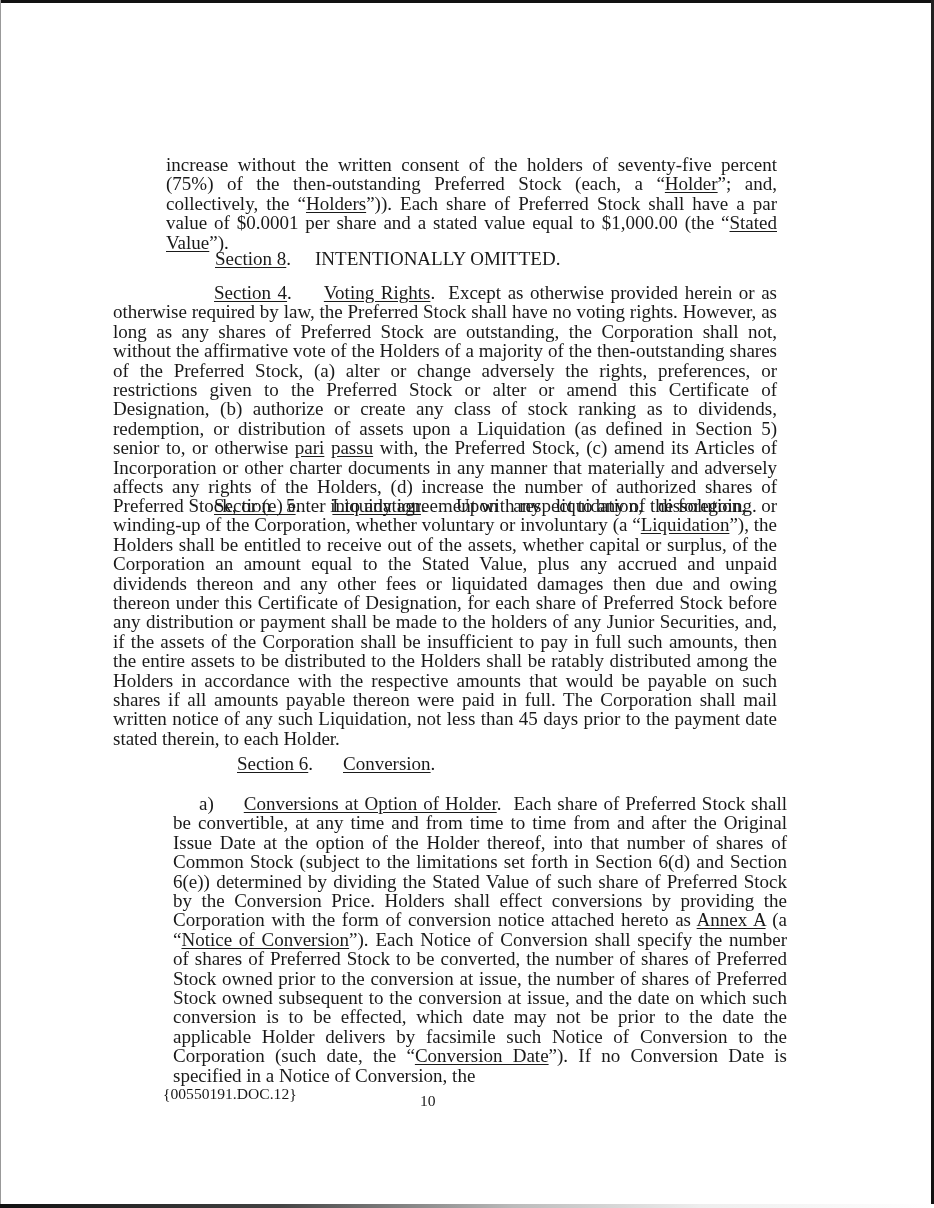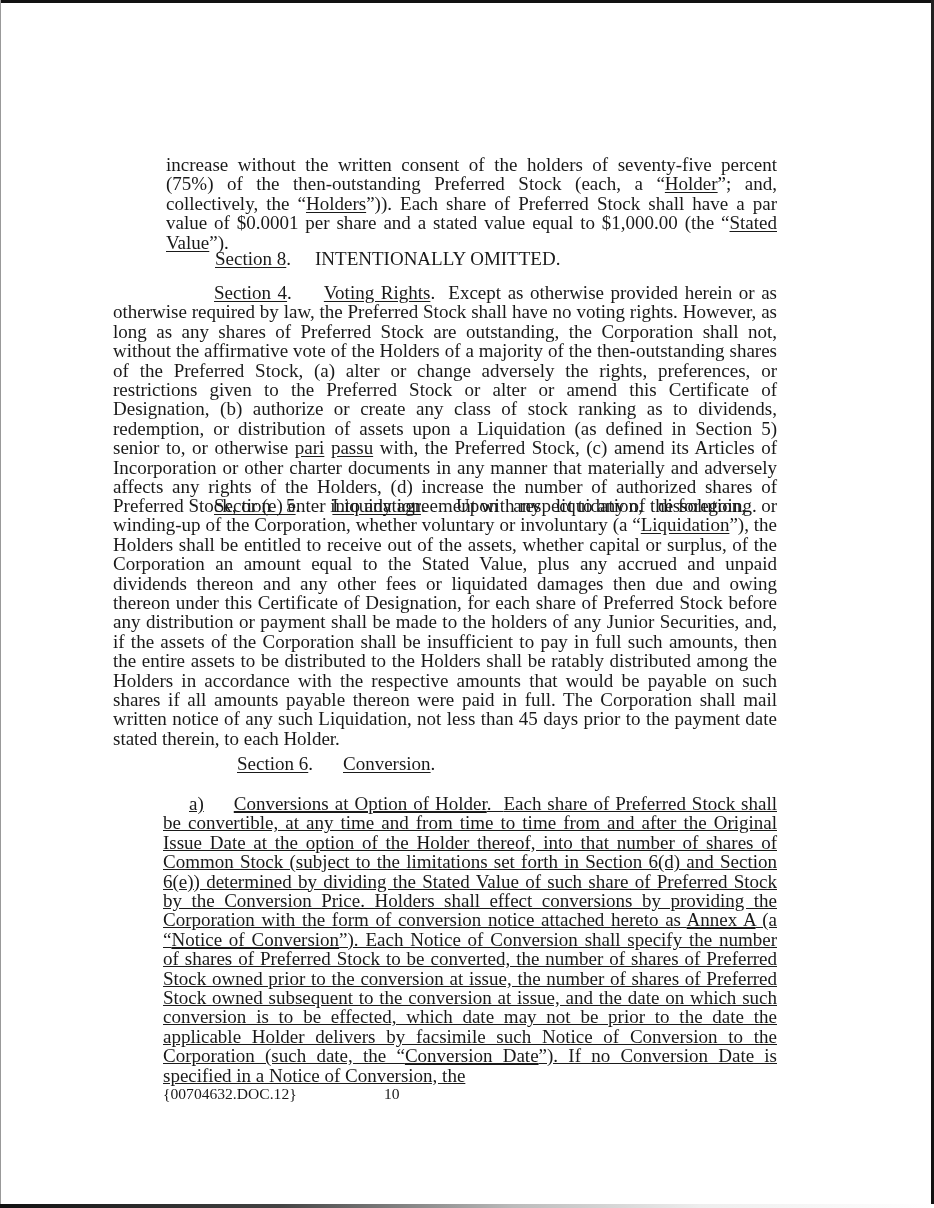--- a/index.html
+++ b/index.html
@@ -18,24 +18,24 @@
   .page { position: absolute; left: 113px; top: 0; width: 664px; }
   .p { font-size: 19px; line-height: 19.4px; text-align: justify; text-align-last: left; margin: 0; position: absolute; left: 0; width: 664px; }
   .u { text-decoration: underline; text-underline-offset: 2px; }
   .ind1 { display: inline-block; width: 101px; }
   .tab { display: inline-block; }
   .block1 { left: 53px; width: 611px; top: 155px; }
   .sec3 { top: 249px; left: 102px; width: 562px; }
   .sec4 { top: 283px; }
   .sec5 { top: 496px; }
   .sec6 { top: 754px; left: 98px; width: 566px; margin-left: 26px; }
-  .sec6a { top: 794px; left: 50px; width: 614px; text-decoration: underline; }
+  .sec6a { top: 794px; left: 60px; width: 614px; }
   .footer { position: absolute; top: 1085px; font-size: 15.6px; }
   .footer-id { left: 163px; }
-  .footer-page { left: 384px; }
+  .footer-page { left: 420px; margin-top: 7px; }
 </style>
 </head>
 <body>
 
 <div class="scan-top"></div>
 <div class="scan-right"></div>
 <div class="scan-left"></div>
 <div class="scan-bottom"></div>
 
 <div class="page">
@@ -47,14 +47,14 @@
   <p class="p sec4"><span class="ind1"></span><span class="u">Section 4</span><span>.</span><span class="tab" style="width:32px"></span><span class="u">Voting Rights</span><span>.&nbsp; </span><span>Except as otherwise provided herein or as otherwise required by law, the Preferred Stock shall have no voting rights.  However, as long as any shares of Preferred Stock are outstanding, the Corporation shall not, without the affirmative vote of the Holders of a majority of the then-outstanding shares of the Preferred Stock, (a) alter or change adversely the rights, preferences, or restrictions given to the Preferred Stock or alter or amend this Certificate of Designation, (b) authorize or create any class of stock ranking as to dividends, redemption, or distribution of assets upon a Liquidation (as defined in Section 5) senior to, or otherwise </span><span class="u">pari</span> <span class="u">passu</span><span> with, the Preferred Stock, (c) amend its Articles of Incorporation or other charter documents in any manner that materially and adversely affects any rights of the Holders, (d) increase the number of authorized shares of Preferred Stock, or (e) enter into any agreement with respect to any of the foregoing.</span></p>
 
   <p class="p sec5"><span class="ind1"></span><span class="u">Section 5</span><span>.</span><span class="tab" style="width:32px"></span><span class="u">Liquidation</span><span>.&nbsp; </span><span>Upon any liquidation, dissolution, or winding-up of the Corporation, whether voluntary or involuntary (a “</span><span class="u">Liquidation</span><span>”), the Holders shall be entitled to receive out of the assets, whether capital or surplus, of the Corporation an amount equal to the Stated Value, plus any accrued and unpaid dividends thereon and any other fees or liquidated damages then due and owing thereon under this Certificate of Designation, for each share of Preferred Stock before any distribution or payment shall be made to the holders of any Junior Securities, and, if the assets of the Corporation shall be insufficient to pay in full such amounts, then the entire assets to be distributed to the Holders shall be ratably distributed among the Holders in accordance with the respective amounts that would be payable on such shares if all amounts payable thereon were paid in full.  The Corporation shall mail written notice of any such Liquidation, not less than 45 days prior to the payment date stated therein, to each Holder.</span></p>
 
   <p class="p sec6"><span class="u">Section 6</span><span>.</span><span class="tab" style="width:30px"></span><span class="u">Conversion</span><span>.</span></p>
 
   <p class="p sec6a"><span class="tab" style="width:26px"></span><span>a)</span><span class="tab" style="width:30px"></span><span class="u">Conversions at Option of Holder</span><span>.&nbsp; </span><span>Each share of Preferred Stock shall be convertible, at any time and from time to time from and after the Original Issue Date at the option of the Holder thereof, into that number of shares of Common Stock (subject to the limitations set forth in Section 6(d) and Section 6(e)) determined by dividing the Stated Value of such share of Preferred Stock by the Conversion Price.  Holders shall effect conversions by providing the Corporation with the form of conversion notice attached hereto as </span><span class="u">Annex A</span><span> (a “</span><span class="u">Notice of Conversion</span><span>”).  Each Notice of Conversion shall specify the number of shares of Preferred Stock to be converted, the number of shares of Preferred Stock owned prior to the conversion at issue, the number of shares of Preferred Stock owned subsequent to the conversion at issue, and the date on which such conversion is to be effected, which date may not be prior to the date the applicable Holder delivers by facsimile such Notice of Conversion to the Corporation (such date, the “</span><span class="u">Conversion Date</span><span>”).  If no Conversion Date is specified in a Notice of Conversion, the</span></p>
 
 </div>
 
-<div class="footer footer-id">{00704632.DOC.12}</div>
+<div class="footer footer-id">{00550191.DOC.12}</div>
 <div class="footer footer-page">10</div>
 
 </body></html>

